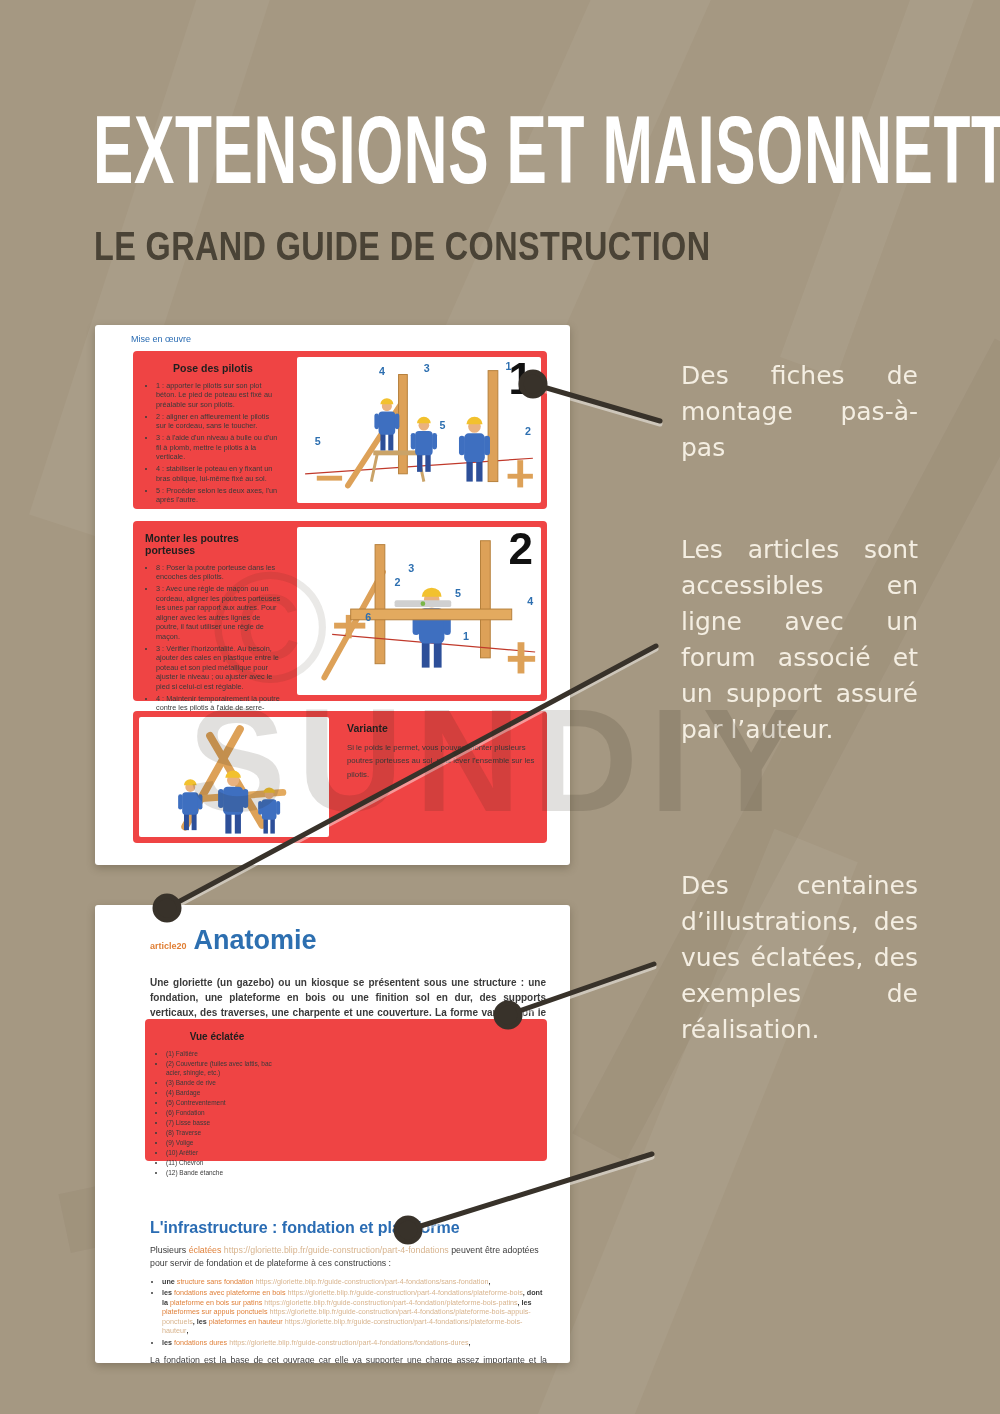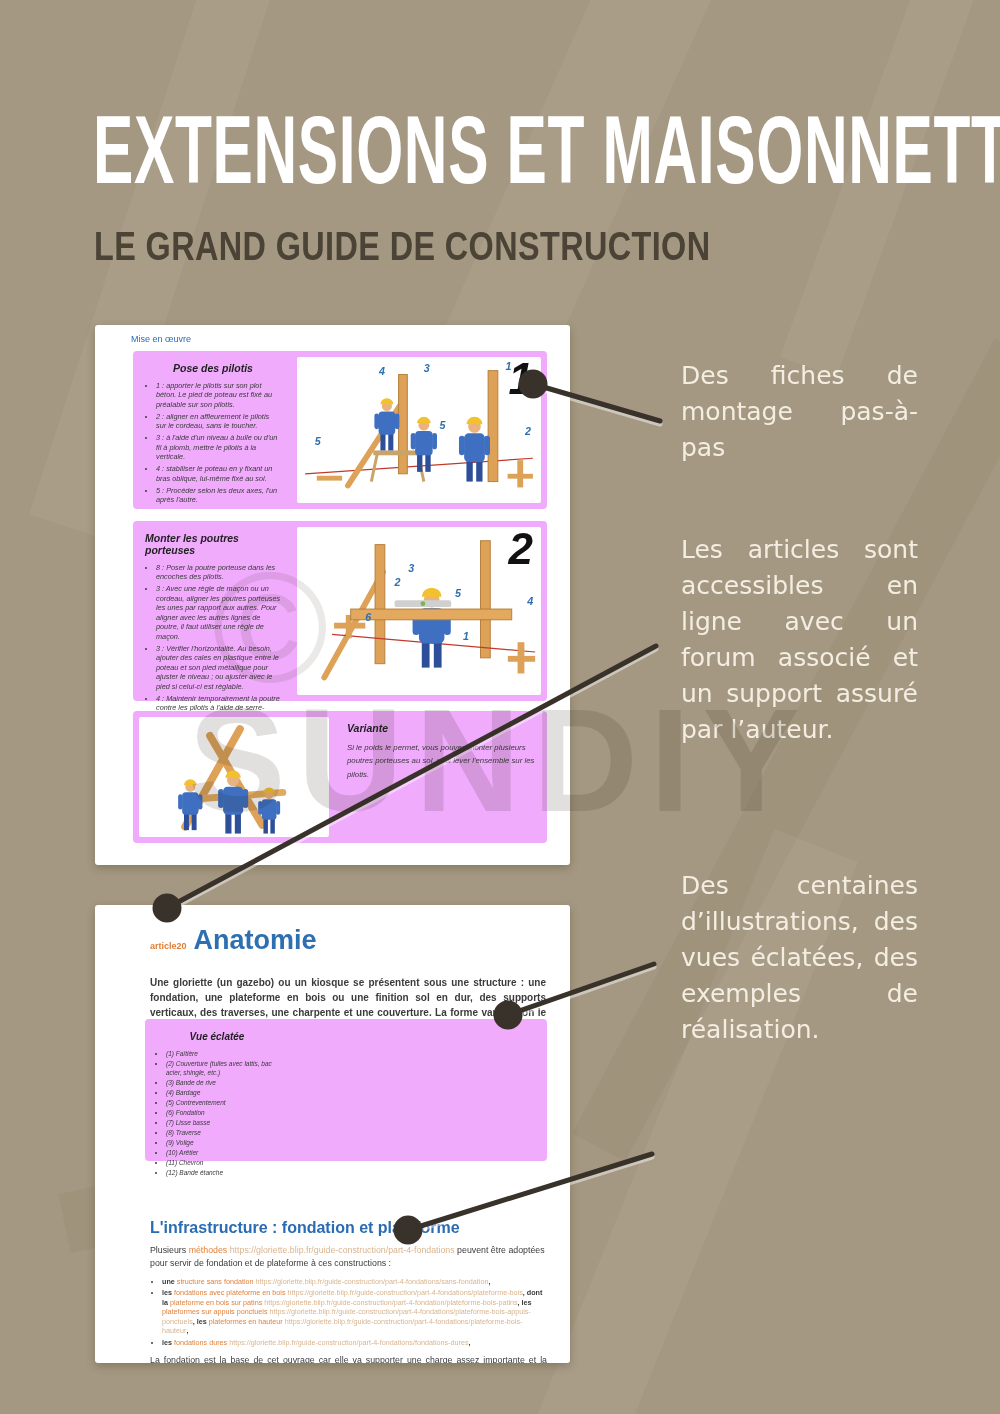--- a/index.html
+++ b/index.html
@@ -12,21 +12,21 @@
   .title{position:absolute;left:93px;top:102px;font-size:96px;line-height:1;font-weight:700;
          color:#ffffff;white-space:nowrap;transform:scaleX(.63);transform-origin:left top;letter-spacing:1px;}
   .subtitle{position:absolute;left:94px;top:226px;font-size:41px;line-height:1;font-weight:700;
          color:#4a4336;white-space:nowrap;transform:scaleX(.79);transform-origin:left top;letter-spacing:.5px;}
   
   .panel{position:absolute;left:95px;width:475px;background:#ffffff;border-radius:3px;
          box-shadow:0 3px 9px rgba(50,40,20,.28);z-index:2;}
   #panel1{top:325px;height:540px;}
   #panel2{top:905px;height:458px;overflow:hidden;}
   .breadcrumb{position:absolute;left:36px;top:9px;font-size:9px;color:#2a6cb3;}
-  .docbox{position:absolute;background:#f0abfc;border-radius:4px;display:flex;font-style:italic;}
+  .docbox{position:absolute;background:#ef4444;border-radius:4px;display:flex;}
   #box1{left:38px;top:26px;width:414px;height:158px;}
   #box2{left:38px;top:196px;width:414px;height:180px;}
   #box3{left:38px;top:386px;width:414px;height:132px;justify-content:flex-end;}
   .docbox .txt{padding:8px 10px 6px 12px;font-size:7.3px;color:#3a3a3a;box-sizing:border-box;}
   #box1 .txt,#box2 .txt{width:158px;}
   #box3 .txt{flex:1;}
   .docbox h4{margin:3px 0 7px;font-size:10.5px;color:#1f1f1f;}
   #box1 h4{text-align:center;}
   .docbox ul{margin:0;padding-left:11px;}
   .docbox li{margin-bottom:2.5px;line-height:1.3;}
@@ -254,21 +254,21 @@
           <text class="fng" x="196" y="38">9</text>
           <text class="fng" x="172" y="25">10</text>
           <text class="fng" x="142" y="15">11</text>
           <text class="fng" x="80" y="15">12</text>
         </svg>
       </div>
     </div>
 
     <div class="infra">
       <h3>L'infrastructure : fondation et plateforme</h3>
-      <p class="lead"><span>Plusieurs </span><span class="term">méthodes</span><span class="url"> https://gloriette.blip.fr/guide-construction/part-4-fondations </span><span>peuvent être adoptées pour servir de fondation et de plateforme à ces constructions :</span></p>
+      <p class="lead"><span>Plusieurs </span><span class="term">éclatées</span><span class="url"> https://gloriette.blip.fr/guide-construction/part-4-fondations </span><span>peuvent être adoptées pour servir de fondation et de plateforme à ces constructions :</span></p>
       <ul>
         <li><span class="plain">une </span><span class="term">structure sans fondation</span><span class="url"> https://gloriette.blip.fr/guide-construction/part-4-fondations/sans-fondation</span><span class="plain">,</span></li>
         <li><span class="plain">les </span><span class="term">fondations avec plateforme en bois</span><span class="url"> https://gloriette.blip.fr/guide-construction/part-4-fondations/plateforme-bois</span><span class="plain">, dont la </span><span class="term">plateforme en bois sur patins</span><span class="url"> https://gloriette.blip.fr/guide-construction/part-4-fondation/plateforme-bois-patins</span><span class="plain">, les </span><span class="term">plateformes sur appuis ponctuels</span><span class="url"> https://gloriette.blip.fr/guide-construction/part-4-fondations/plateforme-bois-appuis-ponctuels</span><span class="plain">, les </span><span class="term">plateformes en hauteur</span><span class="url"> https://gloriette.blip.fr/guide-construction/part-4-fondations/plateforme-bois-hauteur</span><span class="plain">,</span></li>
         <li><span class="plain">les </span><span class="term">fondations dures</span><span class="url"> https://gloriette.blip.fr/guide-construction/part-4-fondations/fondations-dures</span><span class="plain">,</span></li>
       </ul>
       <p class="foot">La fondation est la base de cet ouvrage car elle va supporter une charge assez importante et la transmettre au sol. Le choix entre ces types de fondations dépend essentiellement du type de sol naturel et de la finition au sol voulue. Une finition en béton, carrelet, platelage en bois, etc. Si la charge de la structure n'est pas trop importante, vous pouvez utiliser des solutions plus légères adaptées au terrain.</p>
     </div>
   </div>
 
   <div class="callout" id="callout1">Des fiches de montage pas-à-pas</div>

